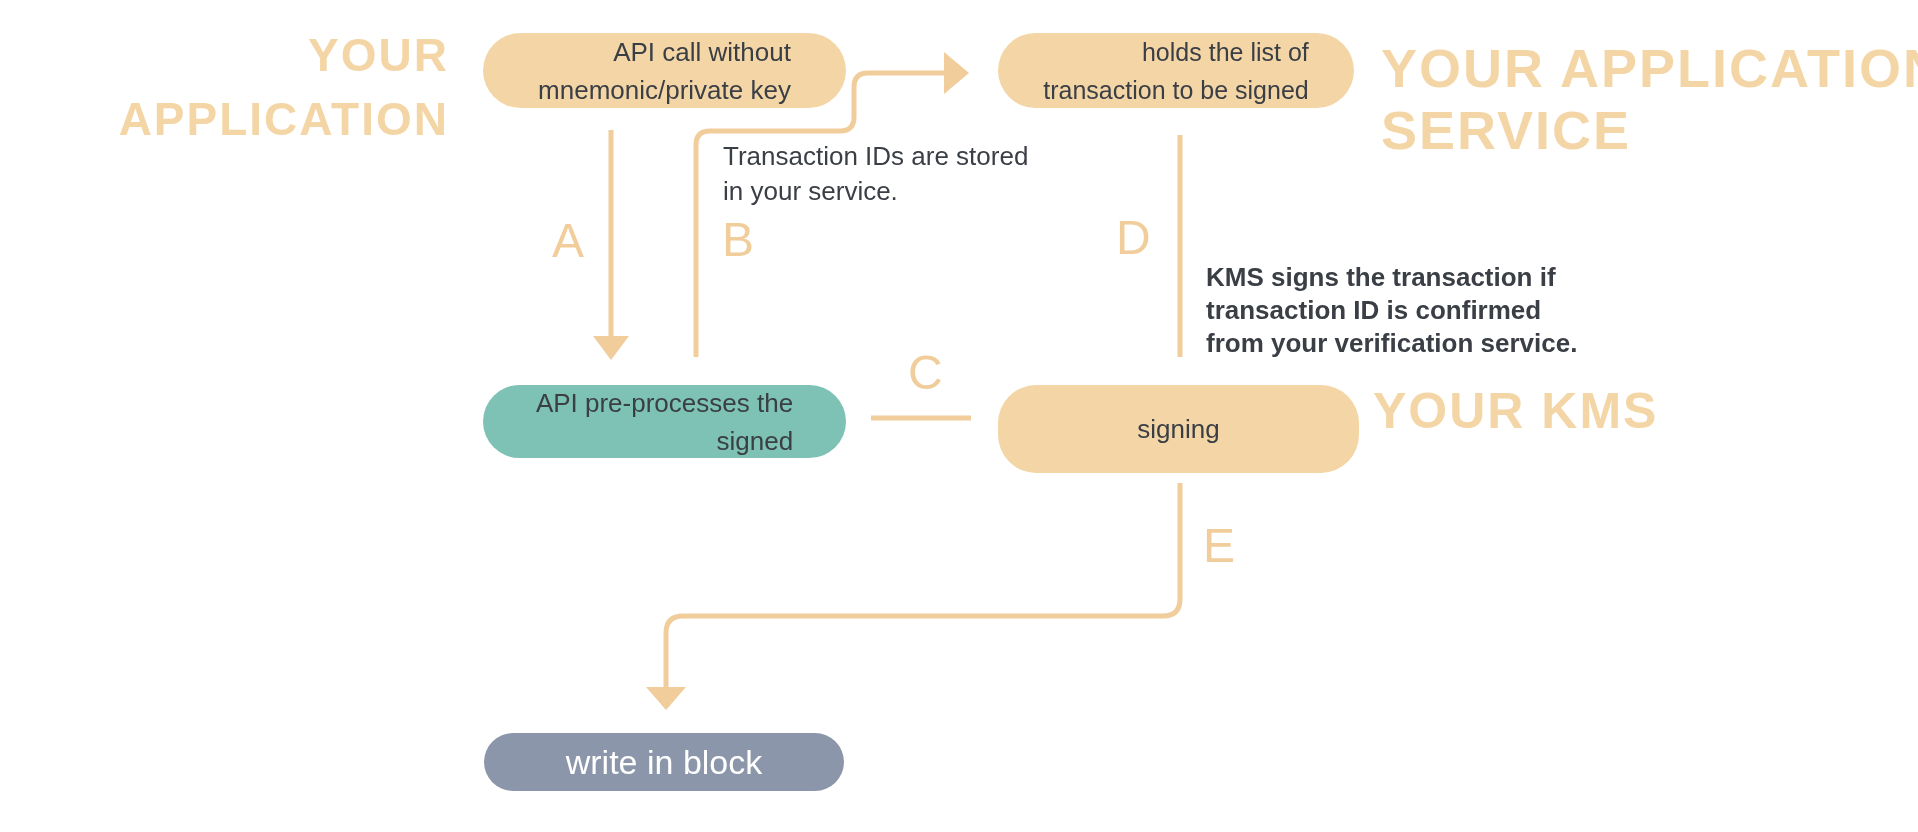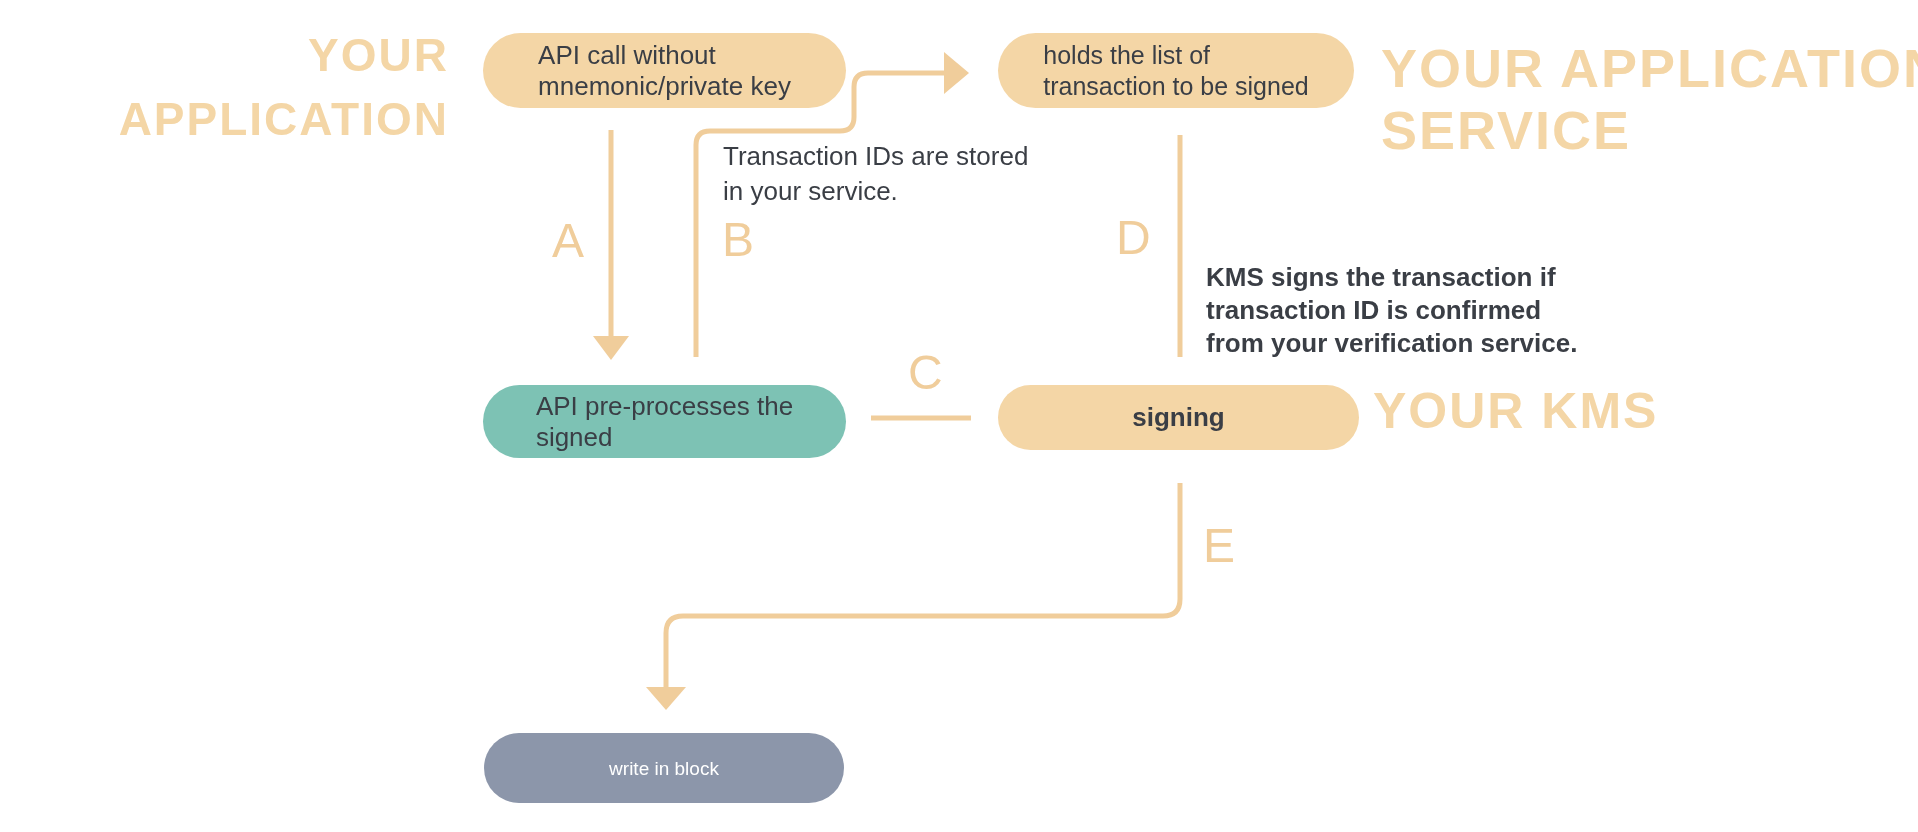--- a/index.html
+++ b/index.html
@@ -15,21 +15,21 @@
   .wire{stroke:var(--tan-line);stroke-width:5;fill:none;}
   .head{fill:var(--tan-line);stroke:none;}
   .actor{
     position:absolute;font-weight:700;color:var(--tan);
     white-space:pre-line;letter-spacing:2px;
   }
   .actor.teal-c{color:var(--teal);}
   .actor.gray-c{color:var(--gray-label);}
   .pill{
     position:absolute;display:flex;align-items:center;justify-content:center;
-    text-align:left;color:var(--dark);font-size:26px;line-height:31px;
+    text-align:right;color:var(--dark);font-size:26px;line-height:38px;
     white-space:pre-line;border-radius:38px;
   }
   .pill.tan-bg{background:var(--tan);}
   .pill.teal-bg{background:var(--teal);}
   .pill.gray-bg{background:var(--gray);color:var(--white);}
   .step{
     position:absolute;color:var(--tan-line);font-size:48px;line-height:48px;
     font-weight:400;
   }
   .note{
@@ -69,23 +69,23 @@
 
   <div class="pill tan-bg" style="left:447px;top:33px;width:363px;height:75px;">API call without
 mnemonic/private key</div>
 
   <div class="pill tan-bg" style="left:962px;top:33px;width:356px;height:75px;font-size:25px;">holds the list of
 transaction to be signed</div>
 
   <div class="pill teal-bg" style="left:447px;top:385px;width:363px;height:73px;">API pre-processes the
 signed</div>
 
-  <div class="pill tan-bg" style="left:962px;top:385px;width:361px;height:65px;font-weight:bold;">signing</div>
+  <div class="pill tan-bg" style="left:962px;top:385px;width:361px;height:88px;">signing</div>
 
-  <div class="pill gray-bg" style="left:448px;top:733px;width:360px;height:70px;font-size:19px;">write in block</div>
+  <div class="pill gray-bg" style="left:448px;top:733px;width:360px;height:58px;font-size:34px;">write in block</div>
 
   <span class="step" style="left:516px;top:217px;">A</span>
   <span class="step" style="left:686px;top:216px;">B</span>
   <span class="step" style="left:872px;top:349px;">C</span>
   <span class="step" style="left:1080px;top:214px;">D</span>
   <span class="step" style="left:1167px;top:522px;">E</span>
 
   <div class="note" style="left:687px;top:139px;line-height:35px;">Transaction IDs are stored
 in your service.</div>
 

